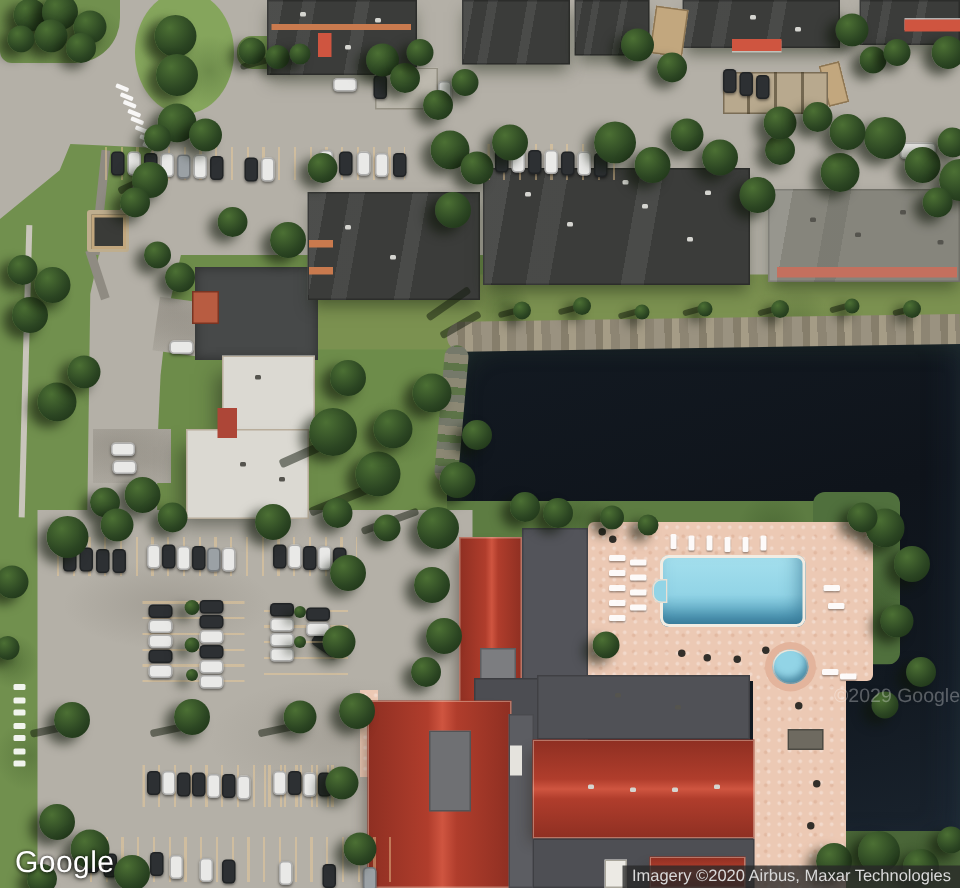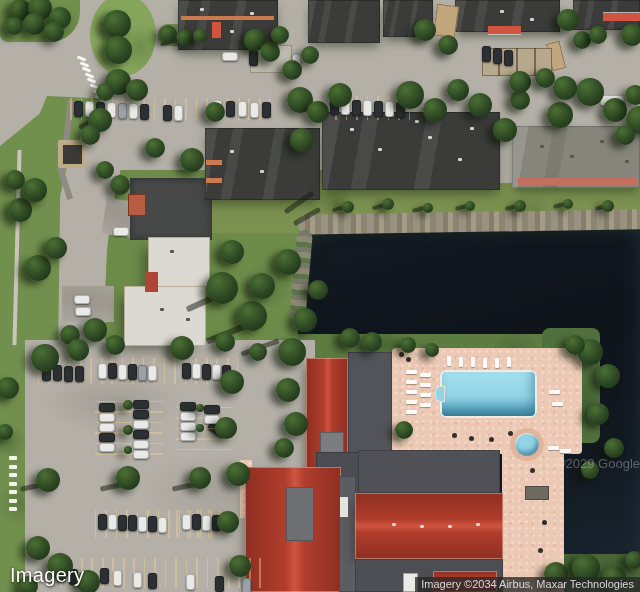--- a/index.html
+++ b/index.html
@@ -417,15 +417,15 @@
       <div class="tree" style="left: -3px; top: 377px; width: 22px; height: 22px;"></div>
       <div class="tree" style="left: -3px; top: 424px; width: 16px; height: 16px;"></div>
       <div class="tree" style="left: 123px; top: 400px; width: 10px; height: 10px;"></div>
       <div class="tree" style="left: 123px; top: 425px; width: 10px; height: 10px;"></div>
       <div class="tree" style="left: 124px; top: 446px; width: 8px; height: 8px;"></div>
       <div class="tree" style="left: 196px; top: 404px; width: 8px; height: 8px;"></div>
       <div class="tree" style="left: 196px; top: 424px; width: 8px; height: 8px;"></div>
     </div>
 
   <div id="watermark">©2029 Google</div>
-  <div id="google-logo">Imagery</div>
-  <div id="attribution">Imagery ©2034 Airbus, Maxar Technologies</div>
+  <div id="google-logo">Google</div>
+  <div id="attribution">Imagery ©2020 Airbus, Maxar Technologies</div>
 </div>
 
 </body></html>

